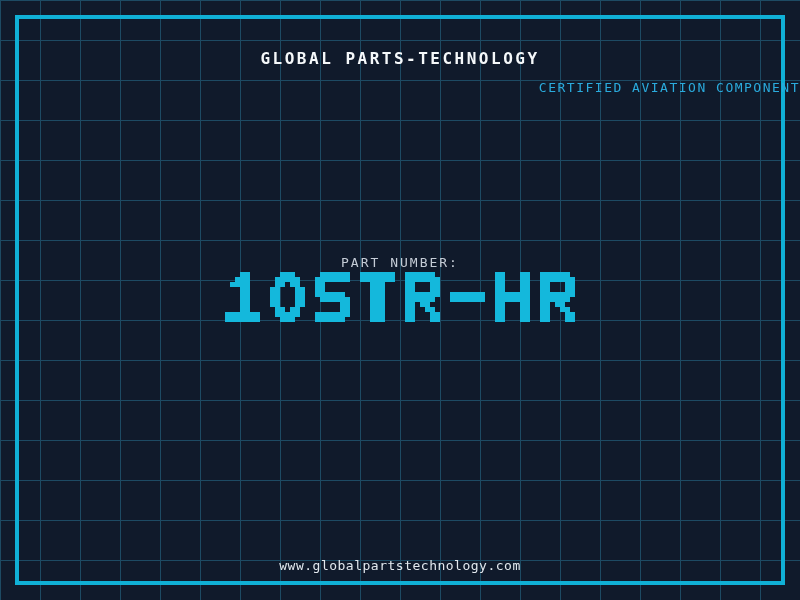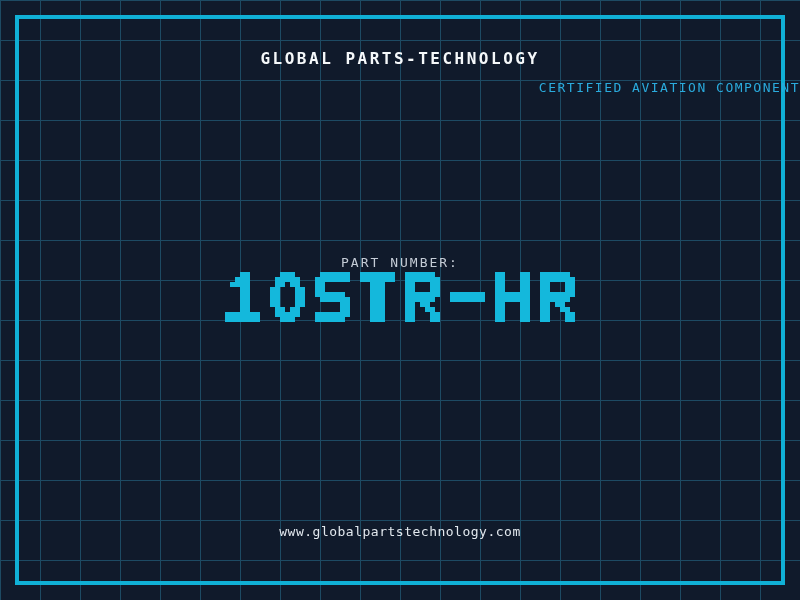--- a/index.html
+++ b/index.html
@@ -61,21 +61,21 @@
   .pn-display {
     position: absolute;
     top: 272px;
     left: 0;
     right: 0;
     display: flex;
     justify-content: center;
   }
   .pn-display svg { fill: #14b8dc; display: block; }
   .website-url {
-    top: 524px;
+    top: 558px;
     font-size: 13px;
     letter-spacing: 0.5px;
     color: #e2e8ee;
   }
 </style>
 </head>
 <body>
 
 <div class="stage">
 

